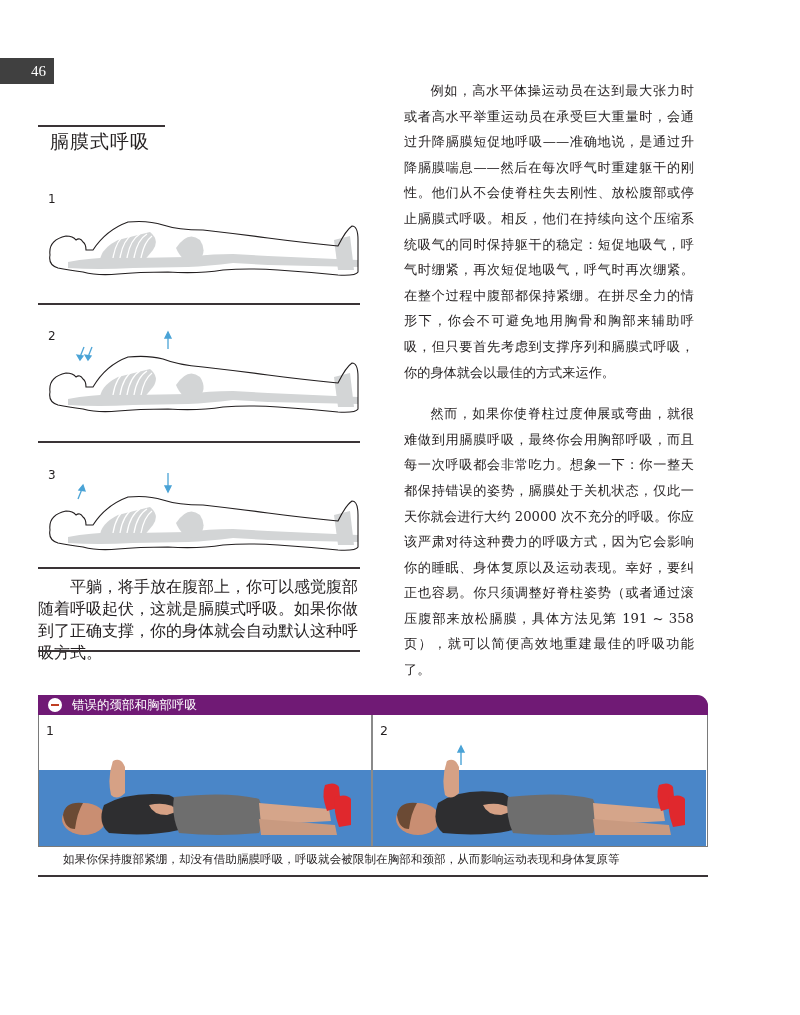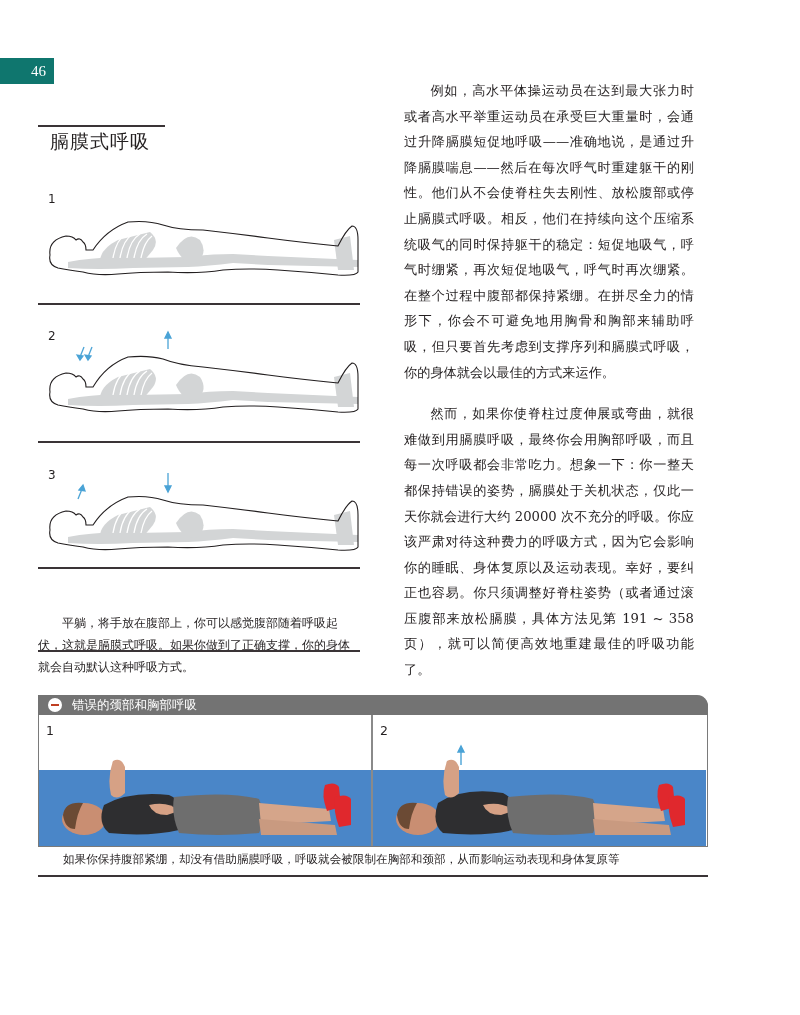--- a/index.html
+++ b/index.html
@@ -1,35 +1,35 @@
 <!DOCTYPE html>
 <html><head>
 <meta charset="utf-8">
 <style>
   html, body { margin:0; padding:0; background:#ffffff; }
   body { width:800px; height:1015px; position:relative; overflow:hidden;
          font-family:"DejaVu Serif", "Liberation Serif", serif; color:#231f20; }
-  .page-num { position:absolute; left:0; top:58px; width:54px; height:26px; background:#0f766e;
+  .page-num { position:absolute; left:0; top:58px; width:54px; height:26px; background:#404040;
               color:#ffffff; font-family:"Liberation Serif", serif; font-size:15px;
               text-align:right; padding-right:8px; box-sizing:border-box; line-height:26px; }
   .sect-rule { position:absolute; left:38px; top:125px; width:127px; height:2px; background:#3a3436; }
   .sect-title { position:absolute; left:50px; top:129px; font-family:"DejaVu Sans", sans-serif;
                 font-size:19px; color:#231f20; letter-spacing:1px; }
   .fig { position:absolute; left:38px; width:322px; }
   .fig-num { position:absolute; left:10px; font-family:"DejaVu Sans", sans-serif; font-size:12px; color:#231f20; }
   .fig-svg { position:absolute; left:0; }
   .fig-rule { position:absolute; left:0; width:322px; height:2px; background:#3a3436; }
   .caption-left { position:absolute; left:38px; top:576px; width:322px; font-family:"DejaVu Sans", sans-serif;
-                  font-size:12px; line-height:22px; color:#231f20; text-indent:2em;margin-top:36px; }
+                  font-size:16px; line-height:22px; color:#231f20; text-indent:2em; }
   .bottom-rule-left { position:absolute; left:38px; top:650px; width:322px; height:2px; background:#3a3436; }
   .body-col { position:absolute; left:388px; top:62px; width:322px; font-size:13.2px; line-height:25.6px; color:#231f20; text-align:justify; }
   .body-col p { margin:16px; text-indent:2em; }
   .box { position:absolute; left:38px; top:695px; width:670px; height:152px; border:1.5px solid #7a7a7a;
          border-top:none; border-radius:0 12px 0 0; box-sizing:border-box; }
-  .box-header { position:absolute; left:38px; top:695px; width:670px; height:20px; background:#737373;
+  .box-header { position:absolute; left:38px; top:695px; width:670px; height:20px; background:#701a75;
                 border-radius:0 11px 0 0; color:#ffffff; font-family:"DejaVu Sans", sans-serif; font-size:12.5px;
                 line-height:20px; }
   .box-header .minus { position:absolute; left:10px; top:3px; width:14px; height:14px; border-radius:50%; background:#ffffff; }
   .box-header .minus::after { content:""; position:absolute; left:3px; top:6px; width:8px; height:2px; background:#bf3f23; }
   .box-header .title { position:absolute; left:34px; top:0; }
   .photo { position:absolute; top:715px; width:333px; height:131px; background:#ffffff; overflow:hidden; }
   .photo .num { position:absolute; left:7px; top:8px; font-family:"DejaVu Sans", sans-serif; font-size:12.5px; color:#231f20; }
   .photo .mat { position:absolute; left:0; top:55px; width:100%; height:76px; background:#4a86c8; }
   .photo-divider { position:absolute; left:371px; top:715px; width:1.5px; height:131px; background:#8a8a8a; }
   .caption-bottom { position:absolute; left:38px; top:850px; width:670px; font-family:Liberation Sans, sans-serif; font-size:11.6px;

